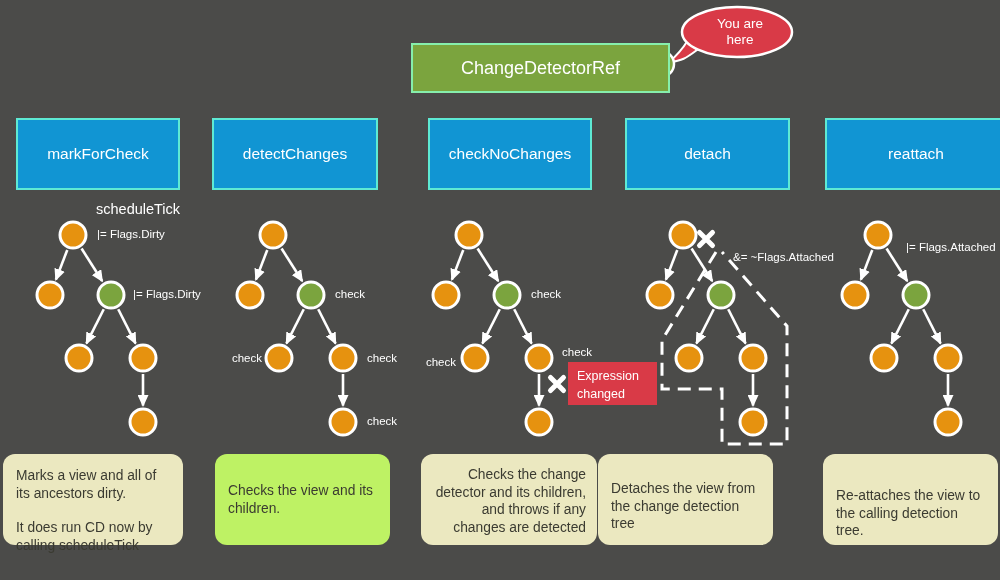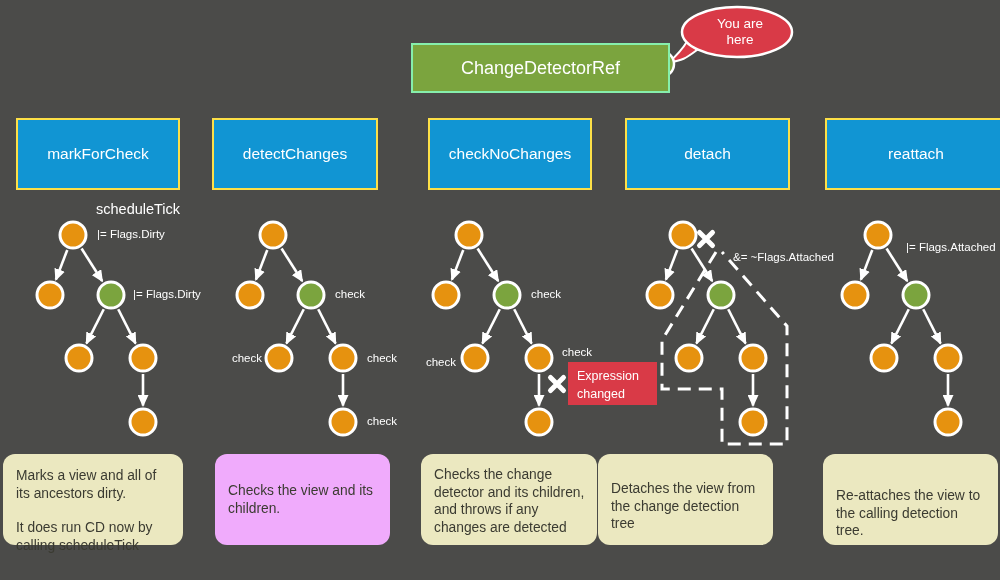--- a/index.html
+++ b/index.html
@@ -15,21 +15,21 @@
   .title-box {
     position:absolute; left:373px; top:43px; width:259px; height:50px;
     box-sizing:border-box; border:2px solid #86efac;
     display:flex; align-items:center; justify-content:center;
     color:#fff; font-size:18px;margin-left:38px;
   }
 
   
   .mbox {
     position:absolute; top:118px; height:72px; box-sizing:border-box;
-    border:2px solid #fde047; color:#fff; font-size:15.5px;
+    border:2px solid #5eead4; color:#fff; font-size:15.5px;
     display:flex; align-items:center; justify-content:center;
   }
   .m1{left:16px;width:164px} .m2{left:212px;width:166px} .m3{left:428px;width:164px}
   .m4{left:625px;width:165px} .m5{left:825px;width:182px}
 
   
   .dbox {
     position:absolute; top:454px; height:91px; box-sizing:border-box;
     border-radius:12px; color:#3b3b31; font-size:13.8px; line-height:1.27;
     padding:13px 11px 0 13px;
@@ -152,24 +152,24 @@
       <span>checkNoChanges</span>
     </div>
   <div class="mbox m5" style="background: rgb(17, 149, 211);">
       <span>reattach</span>
     </div>
 
   <div class="dbox d1" style="background: rgb(235, 232, 192); color: rgb(59, 59, 49);">
     <p>Marks a view and all of its ancestors dirty.</p>
     <p class="bold">It does run CD now by calling scheduleTick</p>
   </div>
-  <div class="dbox d2" style="background: #f0abfc; color: rgb(59, 59, 49);">
+  <div class="dbox d2" style="background: #bef264; color: rgb(59, 59, 49);">
     <p>Checks the view and its children.</p>
   </div>
-  <div class="dbox d3" style="background: rgb(235, 232, 192); color: rgb(59, 59, 49);">
+  <div class="dbox d3" style="background: rgb(235, 232, 192); color: rgb(59, 59, 49); text-align: right;">
     <p>Checks the change detector and its children, and throws if any changes are detected</p>
   </div>
   <div class="dbox d4" style="background: rgb(235, 232, 192); color: rgb(59, 59, 49);">
     <p>Detaches the view from the change detection tree</p>
   </div>
   <div class="dbox d5" style="background: rgb(235, 232, 192); color: rgb(59, 59, 49);">
     <p>Re-attaches the view to the calling detection tree.</p>
   </div>
 
 </div>

